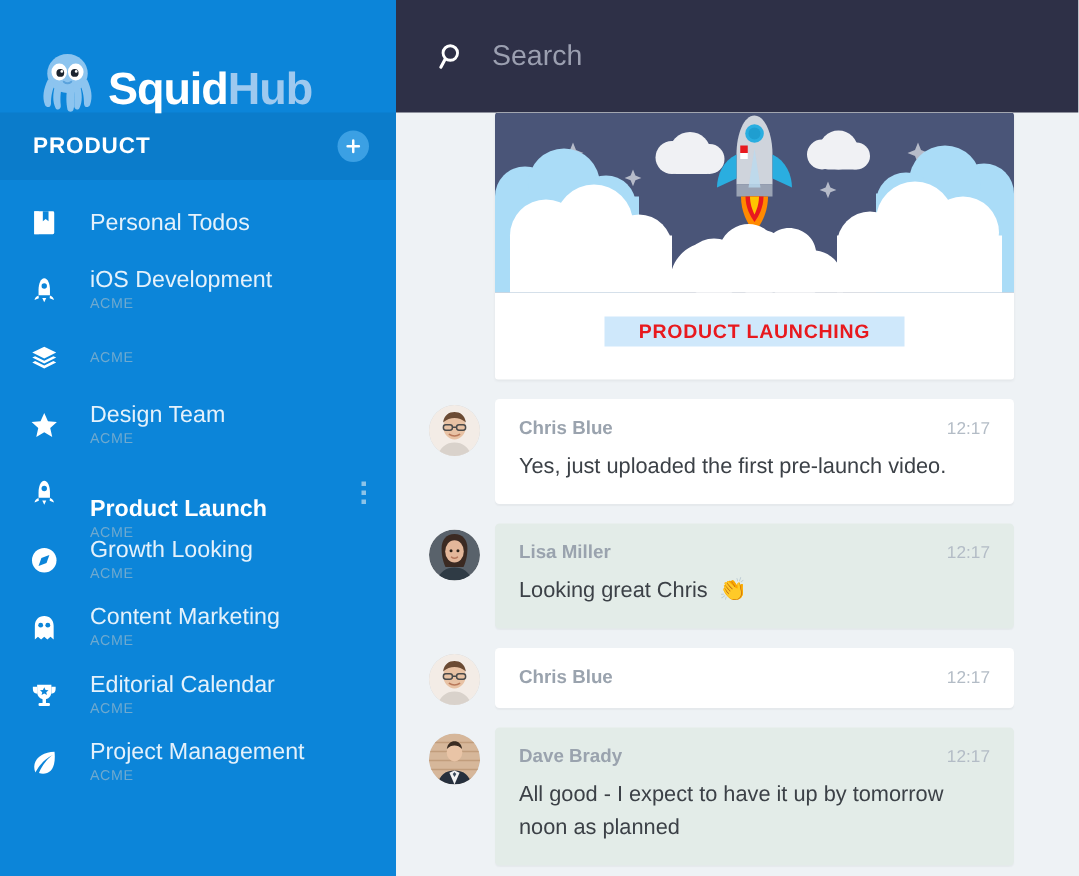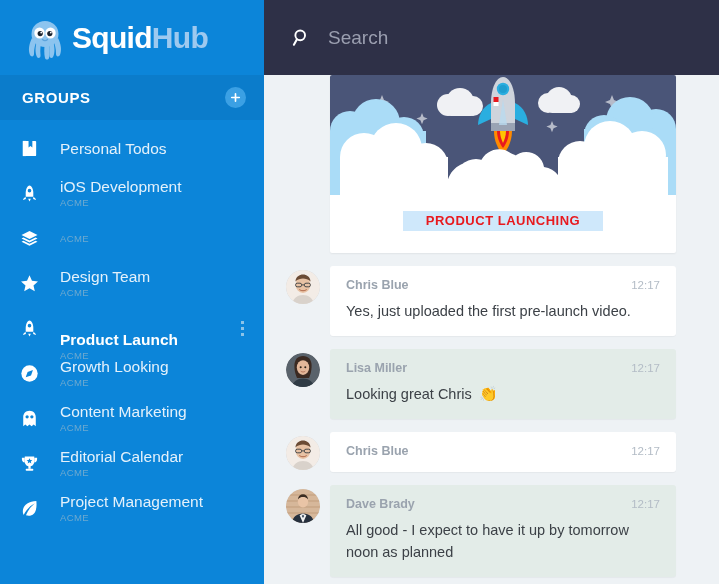--- a/index.html
+++ b/index.html
@@ -9,21 +9,21 @@
     background: #eef2f5;
   }
   .app { position: relative; width: 719px; height: 584px; display: flex; }
 
   
   .sidebar {
     width: 264px; height: 584px; background: #0c85d9;
     flex: 0 0 264px; position: relative; overflow: hidden;
   }
   .brand {
-    height: 75px; display: flex; align-items: center; padding-left: 22px;
+    height: 75px; display: flex; align-items: flex-end; padding-left: 22px;
     background: #0c85d9;
   }
   .brand-logo { width: 46px; height: 44px; flex: 0 0 46px; margin-right: 4px; }
   .brand-text { font-size: 30px; font-weight: bold; letter-spacing: -0.7px; line-height: 1; }
   .brand-squid { color: #ffffff; }
   .brand-hub { color: #9ec9ef; }
 
   .groups-header {
     height: 45px; background: #0b7ccb; display: flex; align-items: center;
     padding: 0 18px 0 22px; justify-content: space-between;
@@ -145,21 +145,21 @@
           <circle cx="28.8" cy="16.6" r="0.9" fill="#ffffff"></circle>
           <path d="M20.5 23.5 Q23 25.6 25.5 23.5" stroke="#5ba3dc" stroke-width="1.3" fill="none" stroke-linecap="round"></path>
         </svg>
       </span>
       <span class="brand-text">
         <span class="brand-squid">Squid</span><span class="brand-hub">Hub</span>
       </span>
     </div>
 
     <div class="groups-header">
-      <span class="groups-title">GROUPS</span>
+      <span class="groups-title">PRODUCT</span>
       <span class="add-group-btn">
         <svg viewBox="0 0 14 14" width="11" height="11" aria-hidden="true">
           <path d="M7 2.2 V11.8 M2.2 7 H11.8" stroke="#ffffff" stroke-width="2.1" stroke-linecap="round"></path>
         </svg>
       </span>
     </div>
 
     <nav class="group-list" id="group-list">
         <div class="group-item">
           <span class="group-icon">

